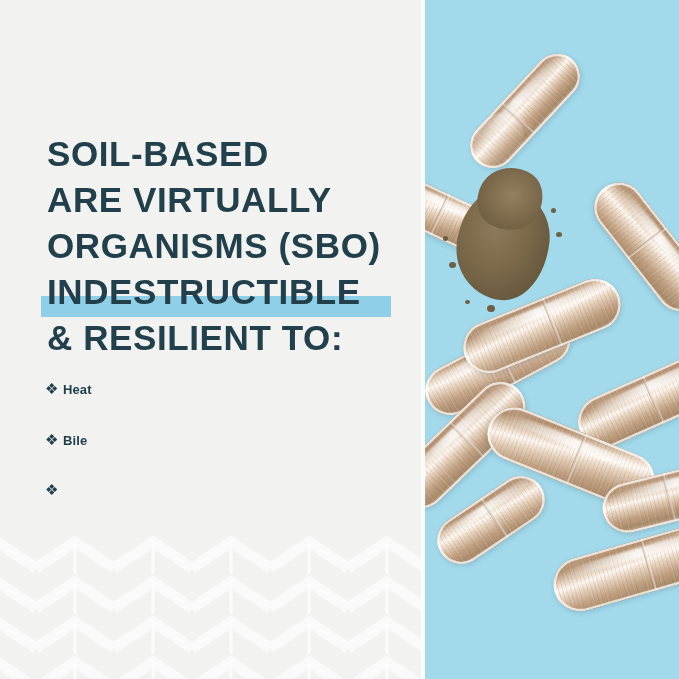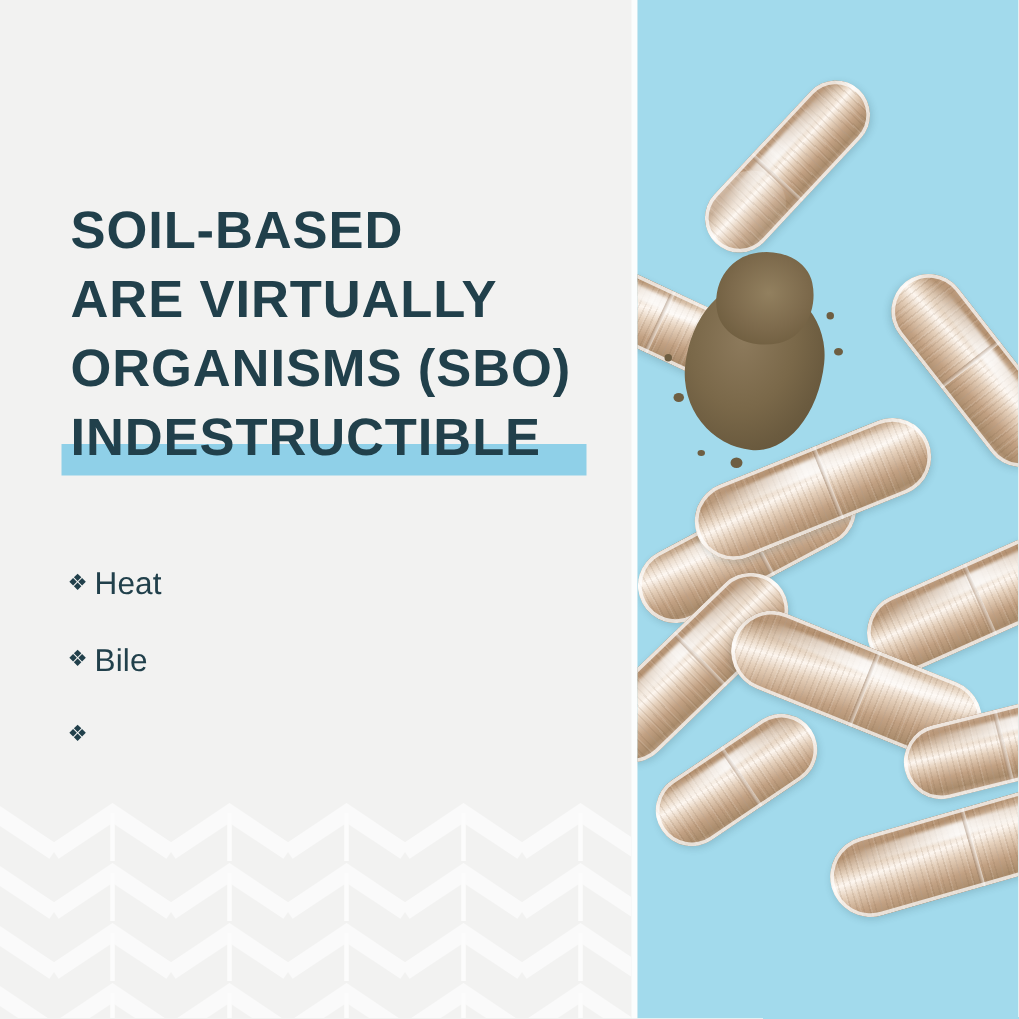--- a/index.html
+++ b/index.html
@@ -60,37 +60,38 @@
     font-size:35px;line-height:46px;letter-spacing:.6px;
     font-weight:700;color:#21404b;white-space:nowrap;}
   #highlight-bar{position:absolute;left:-6px;top:27px;width:350px;height:21px;
     background:#8fd0e8;z-index:0;}
   .hl-line.marked span{position:relative;z-index:1;margin-top:32px;}
 
   #bullet-list{position:absolute;left:45px;top:377px;width:340px;}
   .bullet-row{display:flex;align-items:flex-start;margin-bottom:24.5px;}
   .bullet-mark{flex:0 0 auto;width:18px;color:#21404b;font-size:15px;line-height:26px;
     transform:translateY(-1px);}
-  .bullet-text{font-size:21px;line-height:26px;font-weight:400;color:#21404b;letter-spacing:.1px;}
+  .bullet-text{font-size:13px;line-height:26px;font-weight:700;color:#21404b;letter-spacing:.1px;}
 </style>
 </head>
 <body>
 
 <div id="canvas">
 
   <div id="left-panel">
 
     <div id="headline">
       <span class="hl-line">SOIL-BASED</span>
       <span class="hl-line">ARE VIRTUALLY</span>
       <span class="hl-line">ORGANISMS (SBO)</span>
       <span class="hl-line marked">
         <i id="highlight-bar"></i>
         <span>INDESTRUCTIBLE</span>
       </span>
+      <span class="hl-line">&amp; RESILIENT TO:</span>
     </div>
 
     <div id="bullet-list">
       <div class="bullet-row">
         <span class="bullet-mark">❖</span>
         <span class="bullet-text">Heat</span>
       </div>
       <div class="bullet-row">
         <span class="bullet-mark">❖</span>
         <span class="bullet-text">Bile</span>

